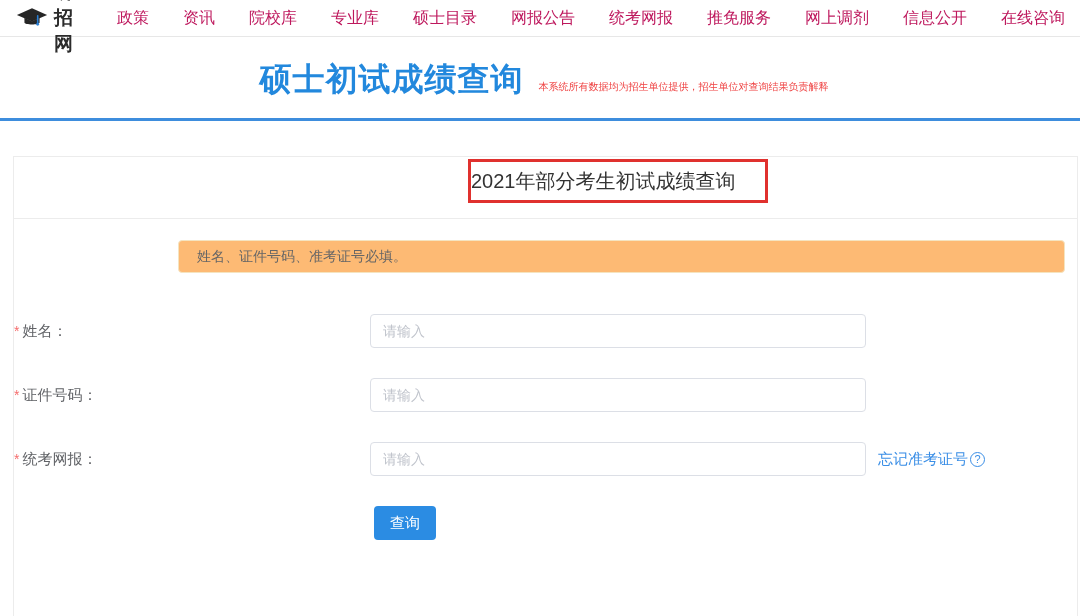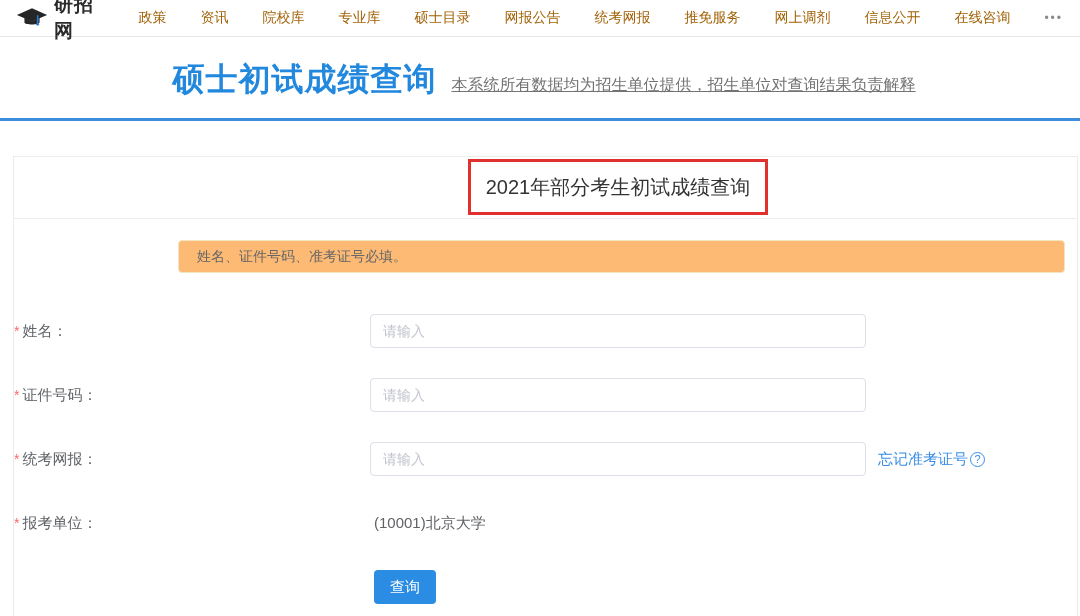--- a/index.html
+++ b/index.html
@@ -26,42 +26,41 @@
     margin-right: 26px;
   }
   .logo svg { display: block; margin-right: 6px; }
   .logo-text {
     font-size: 19px;
     font-weight: bold;
     color: #2b2b2b;
     letter-spacing: 1px;
   }
   .nav-item {
-    font-size: 14px;
-    color: #a16207;
+    font-size: 16px;
+    color: #be185d;
     padding: 0 17px;
     cursor: pointer;
     white-space: nowrap;
   }
   .nav-item.more { color: #8a8a8a; font-size: 12px; letter-spacing: 2px; }
 
   
   .page-header { padding-top: 21px; }
   .page-header-inner { padding-left: 8px; display: flex; align-items: baseline; justify-content: center; }
   .page-title {
     font-size: 32px;
     font-weight: bold;
     color: #2288dd;
     letter-spacing: 1px;
   }
   .page-subtitle {
-    font-size: 16px;
-    color: #737373;
+    font-size: 10px;
+    color: #ef4444;
     margin-left: 15px;
-    text-decoration: underline;
   }
   .header-divider {
     margin-top: 16px;
     height: 3px;
     background: #3e8ddd;
   }
 
   
   .query-card {
     margin: 35px 2px 0 13px;
@@ -74,25 +73,24 @@
   .card-header {
     height: 62px;
     border-bottom: 1px solid #ececec;
     position: relative;
   }
   .highlight-box {
     position: absolute;
     left: 454px;
     top: 2px;
     width: 300px;
-    height: 56px;
+    height: 44px;
     border: 3px solid #e0312e;
     display: flex;
     align-items: center;
-    justify-content: center;
   }
   .card-title { font-size: 20px; color: #333; }
 
   .card-body { padding-top: 21px; }
 
   .notice {
     margin-left: 164px;
     width: 887px;
     height: 33px;
     background: #fdba74;
@@ -240,24 +238,20 @@
         <span class="form-label"><span class="required-mark">*</span><span>统考网报：</span></span>
         <span class="form-control">
           <input class="text-input" type="text" placeholder="请输入" style="">
         </span>
         <a class="forgot-link">
           <span>忘记准考证号</span>
           <span class="help-icon">?</span>
         </a>
       </div>
 
-      <div class="form-row">
-        <span class="form-label"><span class="required-mark">*</span><span>报考单位：</span></span>
-        <span class="static-value">(10001)北京大学</span>
-      </div>
 
       <div class="button-row">
         <button class="query-button">查询</button>
       </div>
 
     </div>
   </div>
 </div>
 
 </body></html>

